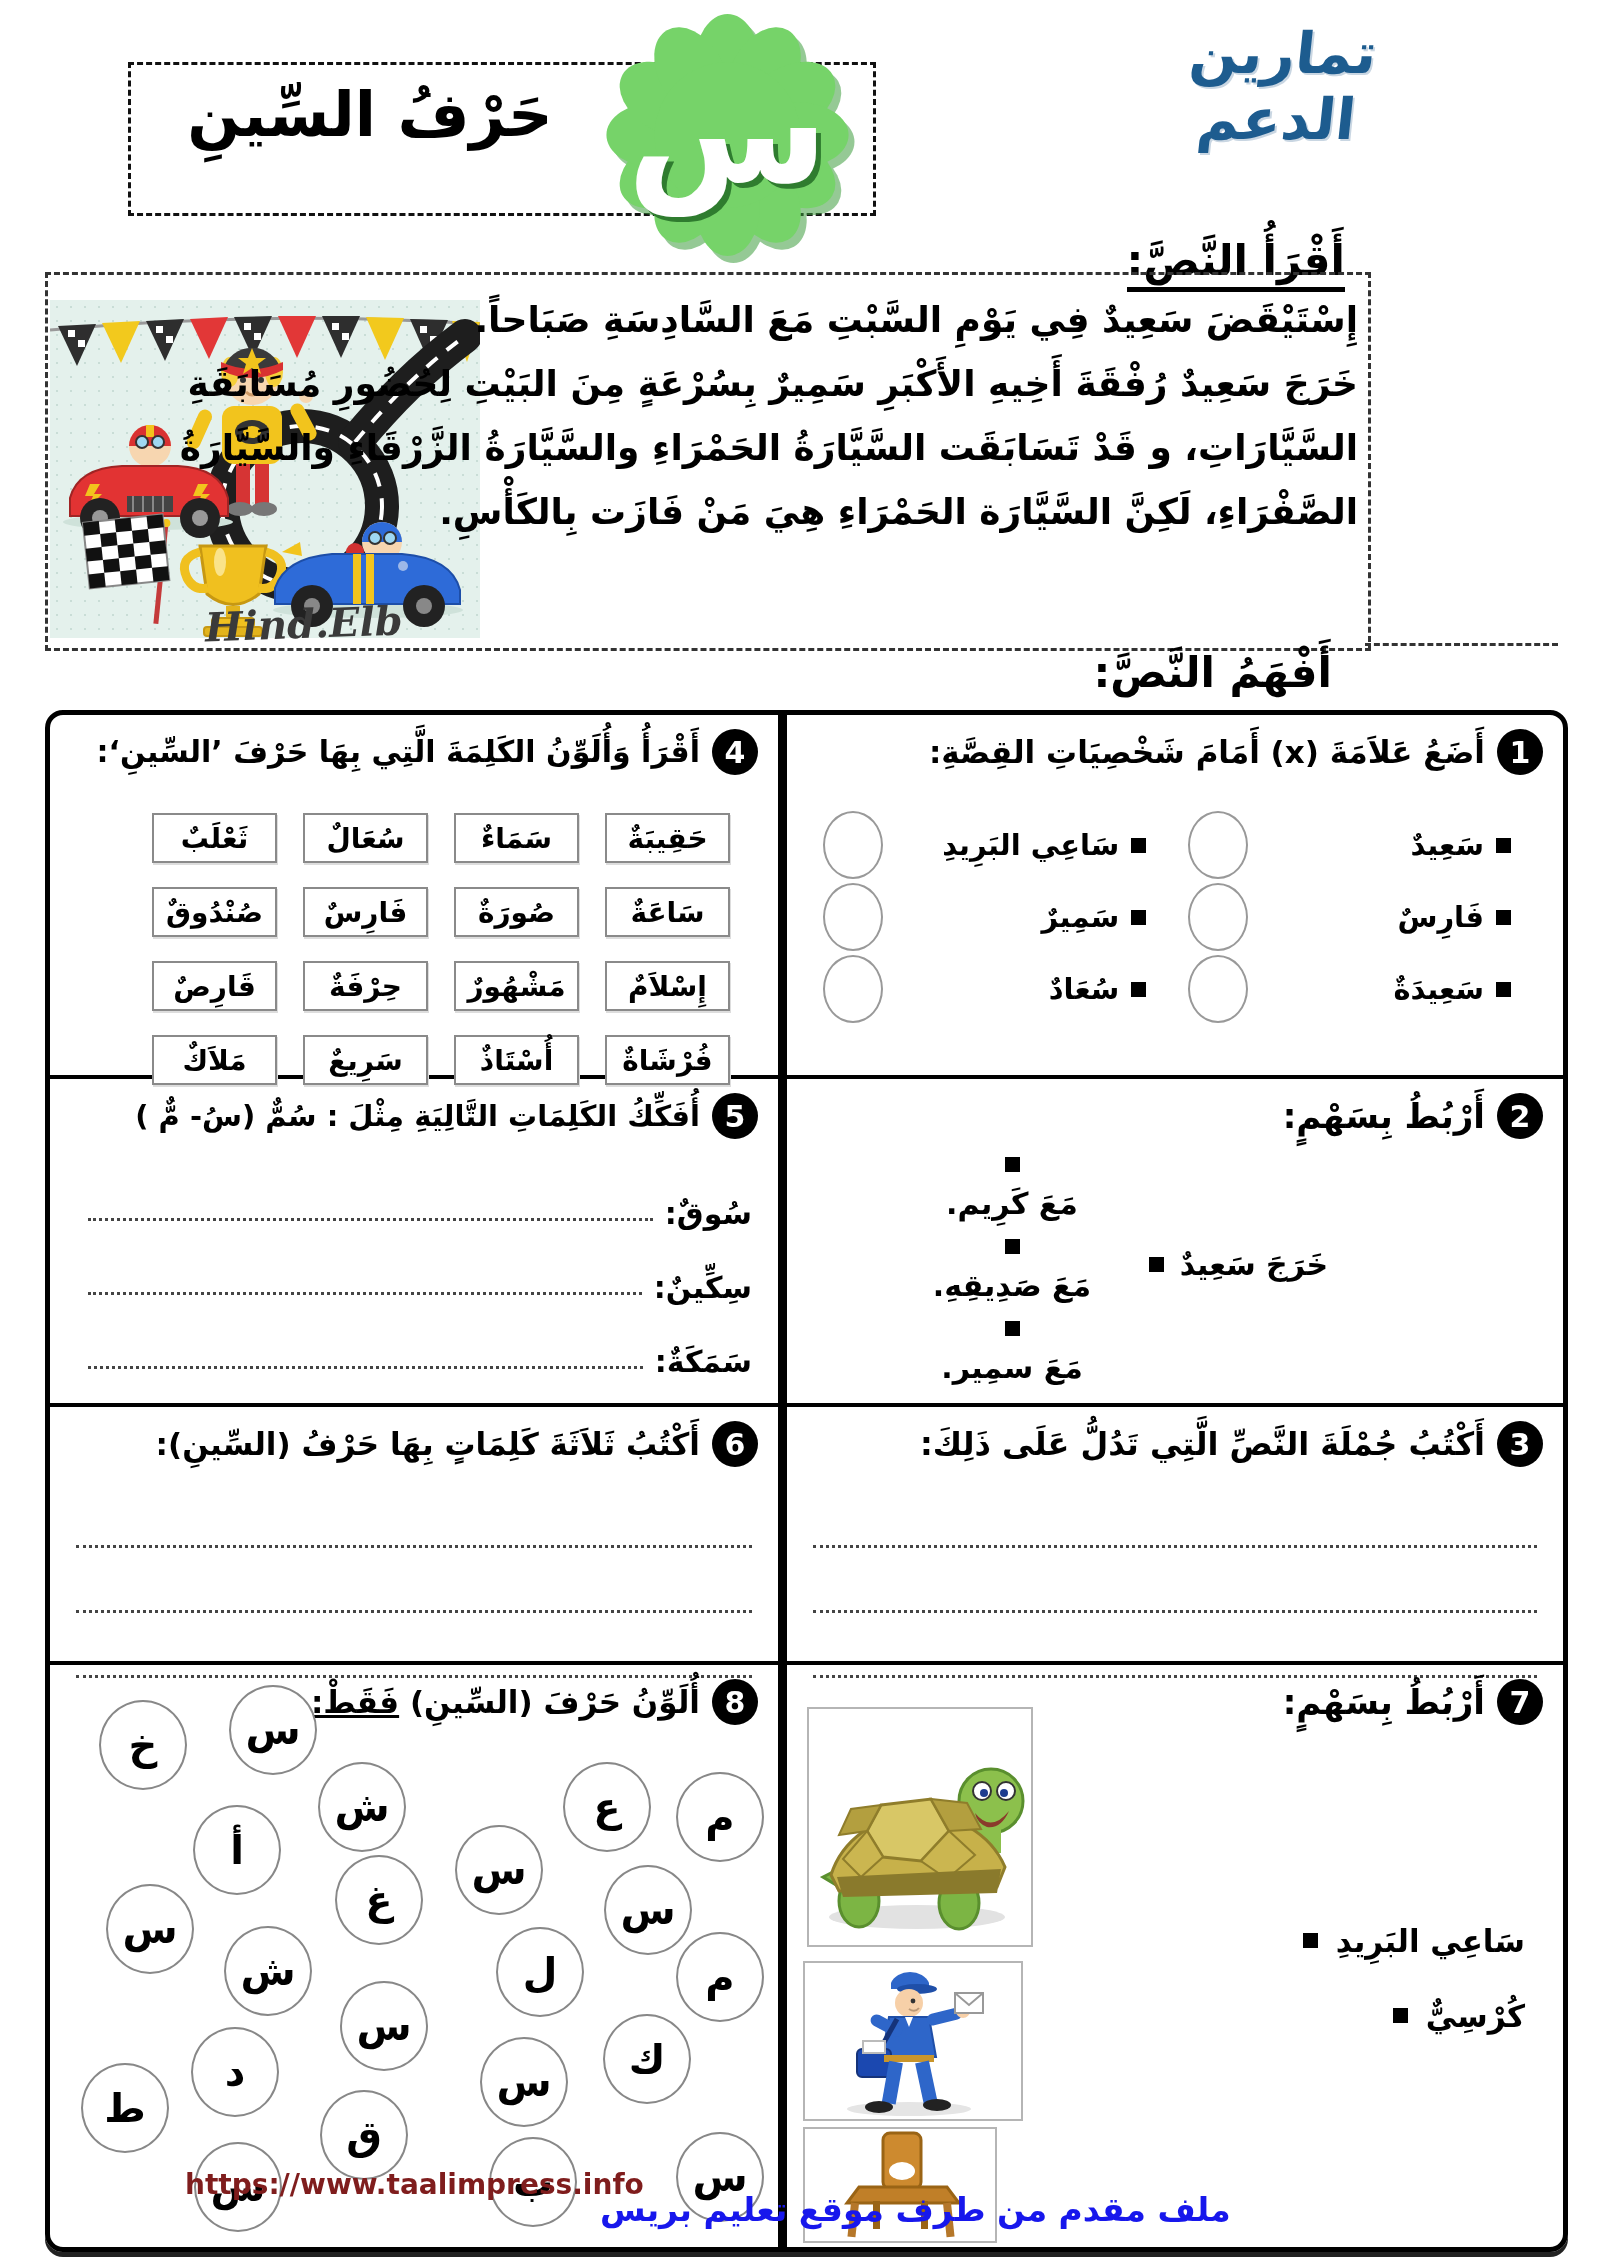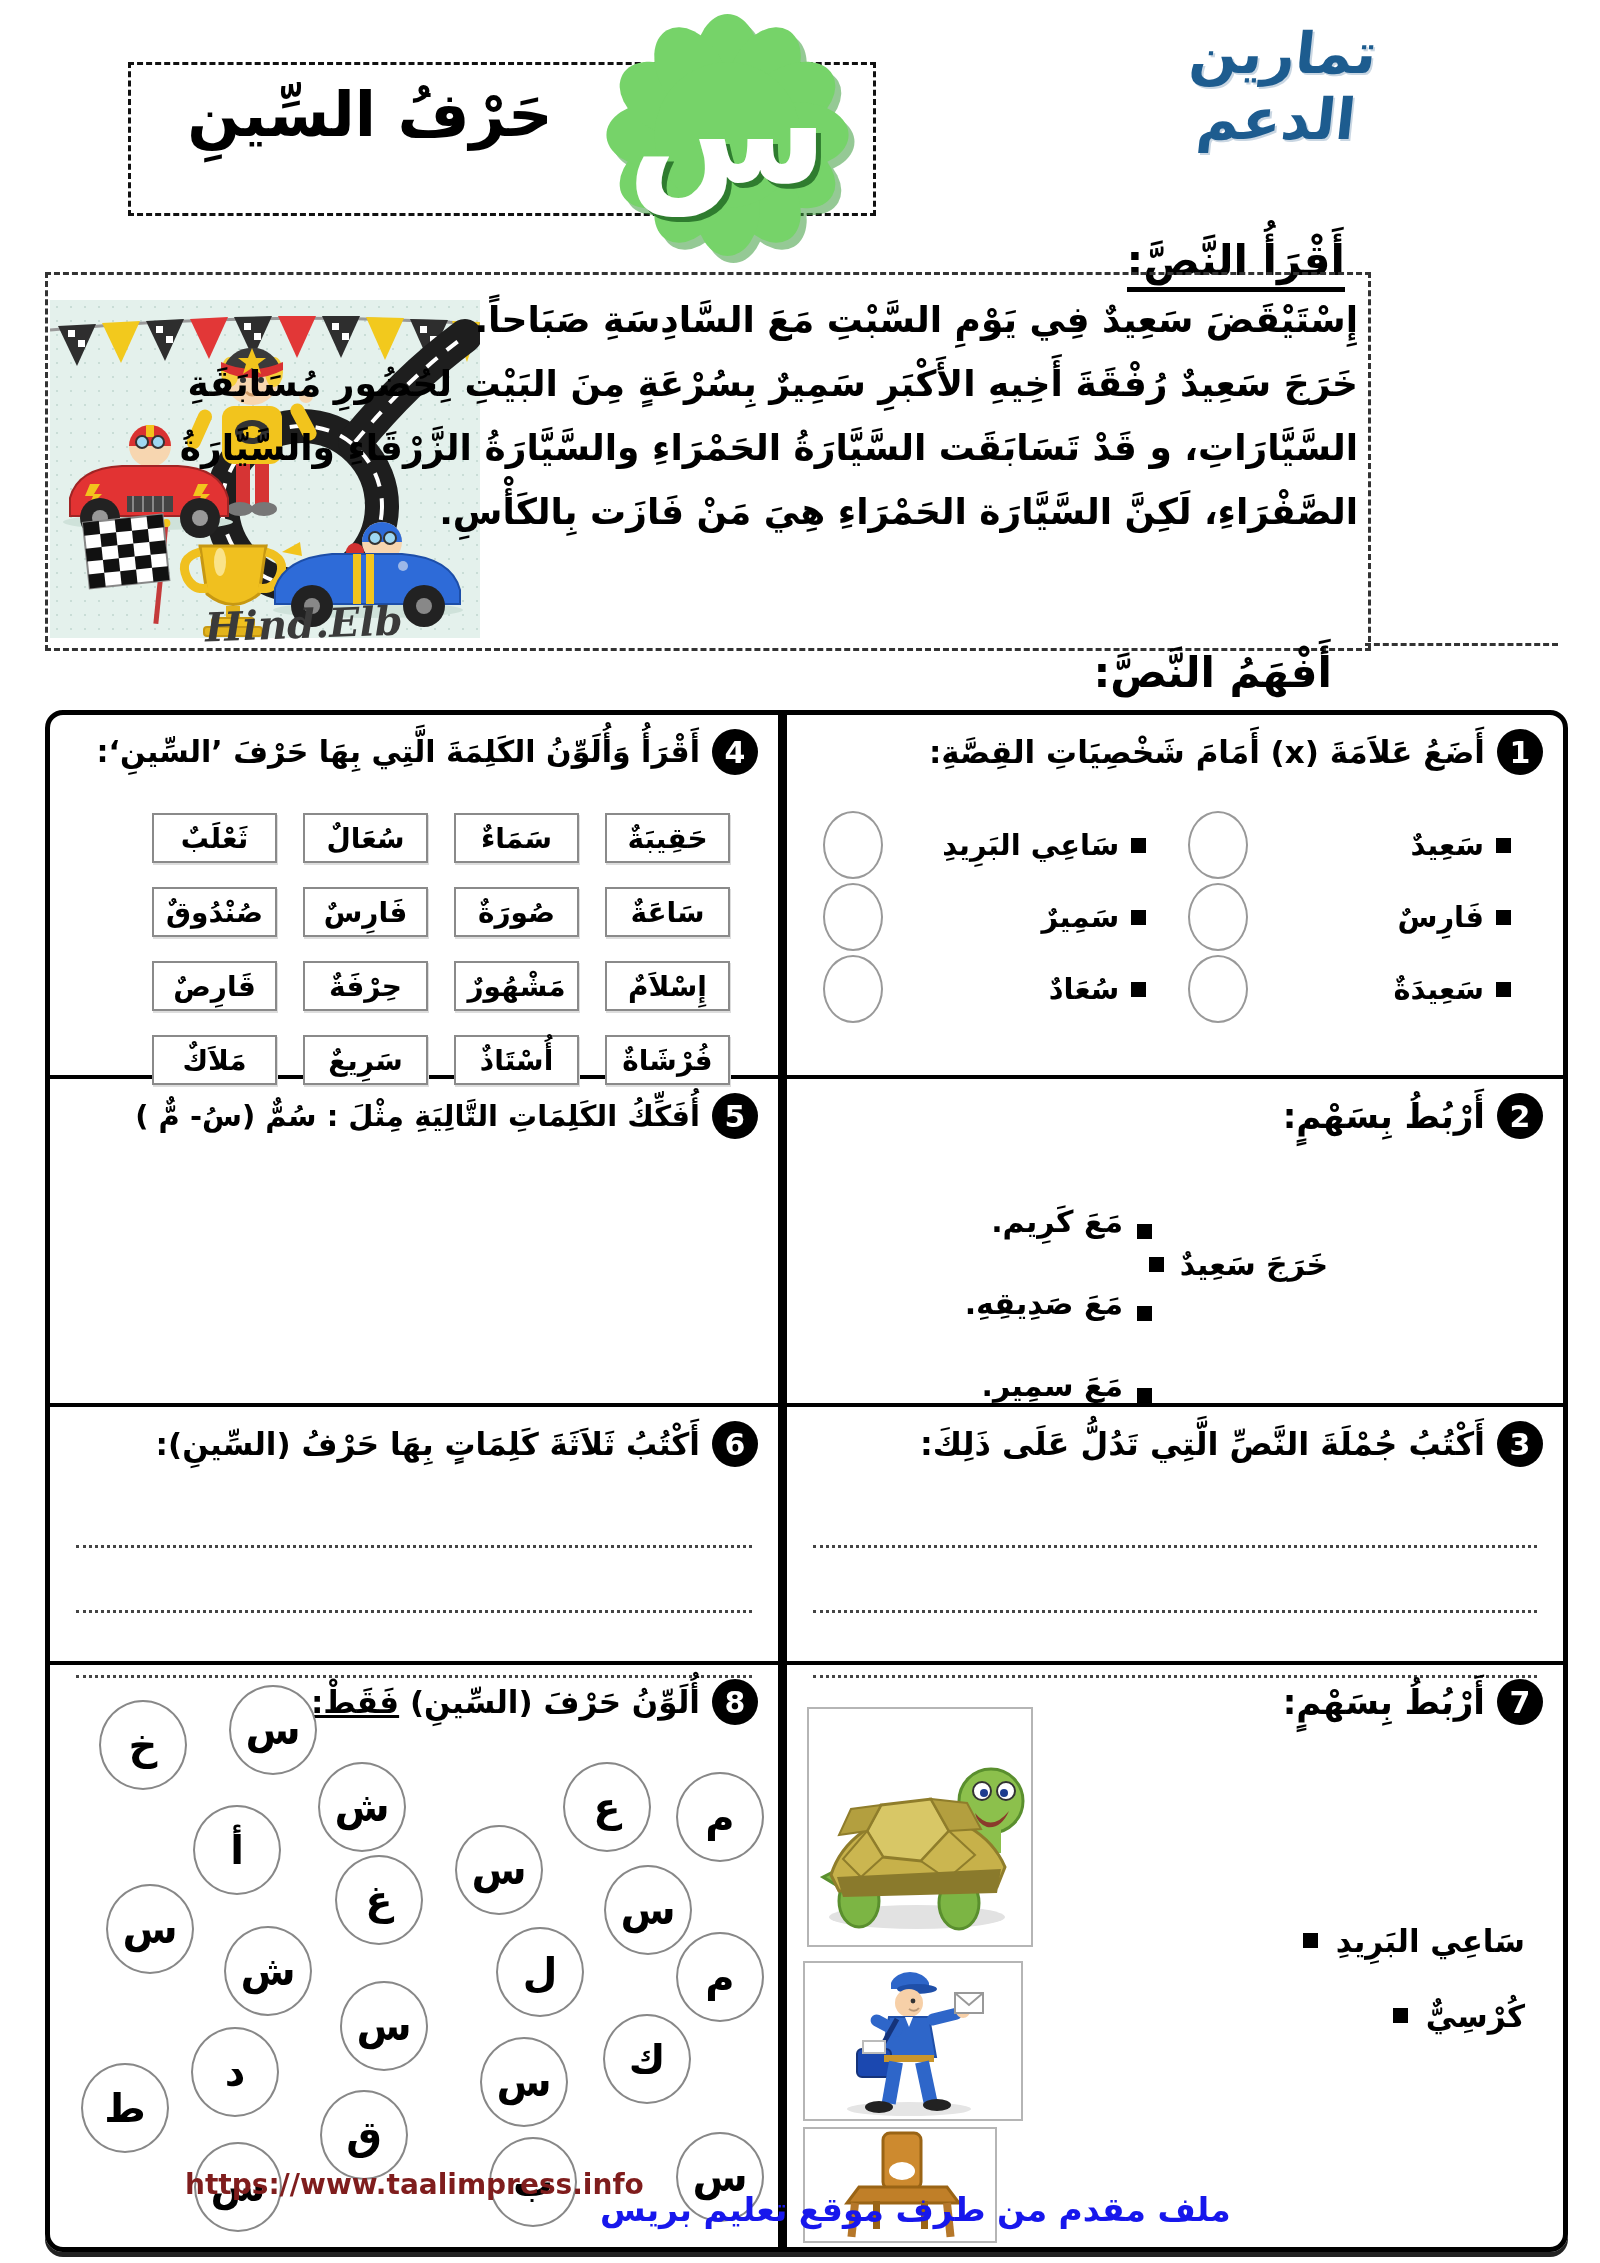--- a/index.html
+++ b/index.html
@@ -42,21 +42,21 @@
   .nm{font-size:29px;}
   .ans-circle{width:56px;height:64px;border:2px solid #999;border-radius:50%;margin-inline-start:auto;background:#fff;flex:0 0 auto;}
   
   .word-grid{position:absolute;top:98px;right:48px;width:578px;display:grid;
              grid-template-columns:repeat(4,1fr);gap:24px 26px;direction:rtl;}
   .word-box{border:2px solid #8a8a8a;background:#fff;height:46px;display:flex;align-items:center;
             justify-content:center;font-size:28px;box-shadow:1px 2px 0 #ddd;}
   
   .stem{position:absolute;right:235px;top:168px;display:flex;direction:rtl;align-items:center;gap:16px;font-size:30px;justify-content:flex-end;}
   .opt-col{position:absolute;left:85px;top:78px;width:280px;}
-  .opt-row{display:flex;direction:rtl;align-items:flex-end;gap:14px;height:82px;font-size:30px;}
+  .opt-row{display:flex;direction:rtl;align-items:center;gap:14px;height:82px;font-size:30px;flex-direction:column;}
   
   .dec-col{margin-top:18px;}
   .dec-row{display:flex;direction:rtl;align-items:flex-end;height:74px;padding:0 26px;font-size:30px;}
   .dots{flex:1;border-bottom:3px dotted #444;margin:0 12px 10px 12px;}
   
   .wline{margin:0 26px;border-bottom:3px dotted #444;height:62px;}
   .wline.first{height:78px;}
   
   .img-box{position:absolute;border:2px solid #b5b5b5;background:#fff;}
   .lbl-col{position:absolute;right:38px;top:238px;}
@@ -356,20 +356,34 @@
             <span class="opt-text">مَعَ سمِير.</span>
           </div>
         </div>
     </div>
 
     <div class="panel" style="left:0;top:364px;width:728px;height:324px">
       <div class="ex-head">
         <span class="badge">5</span>
         <span class="ex-title" style="font-size:29px">أُفَكِّكُ الكَلِمَاتِ التَّالِيَةِ مِثْلَ : سُمٌّ (سُ- مٌّ )</span>
       </div>
+      <div class="dec-col">
+          <div class="dec-row">
+            <span class="dec-label">سُوقٌ:</span>
+            <span class="dots"></span>
+          </div>
+          <div class="dec-row">
+            <span class="dec-label">سِكِّينٌ:</span>
+            <span class="dots"></span>
+          </div>
+          <div class="dec-row">
+            <span class="dec-label">سَمَكَةٌ:</span>
+            <span class="dots"></span>
+          </div>
+        </div>
     </div>
 
     <div class="panel" style="left:737px;top:692px;width:776px;height:254px">
       <div class="ex-head">
         <span class="badge">3</span>
         <span class="ex-title" style="font-size:32px">أَكْتُبُ جُمْلَةَ النَّصِّ الَّتِي تَدُلُّ عَلَى ذَلِكَ:</span>
       </div>
       <div class="wline first"></div>
       <div class="wline"></div>
       <div class="wline"></div>

